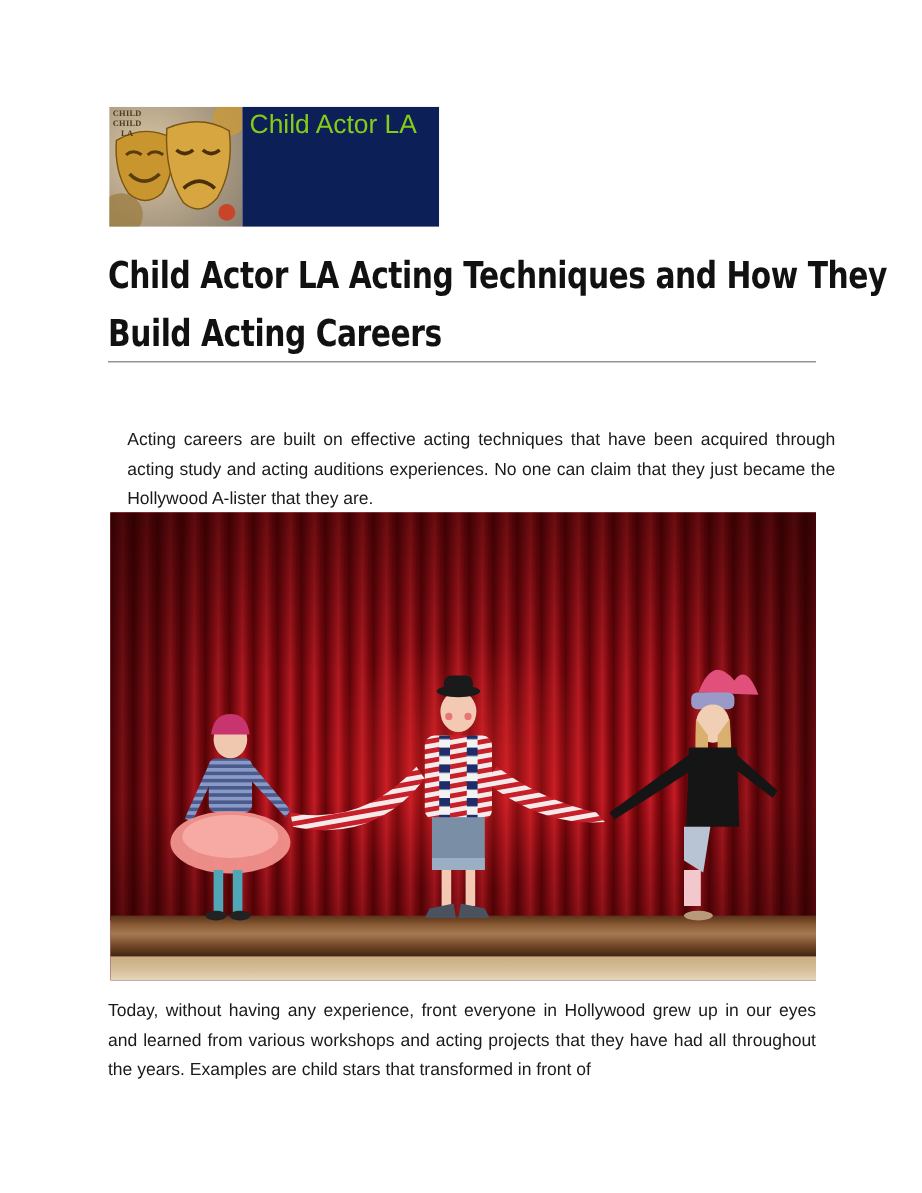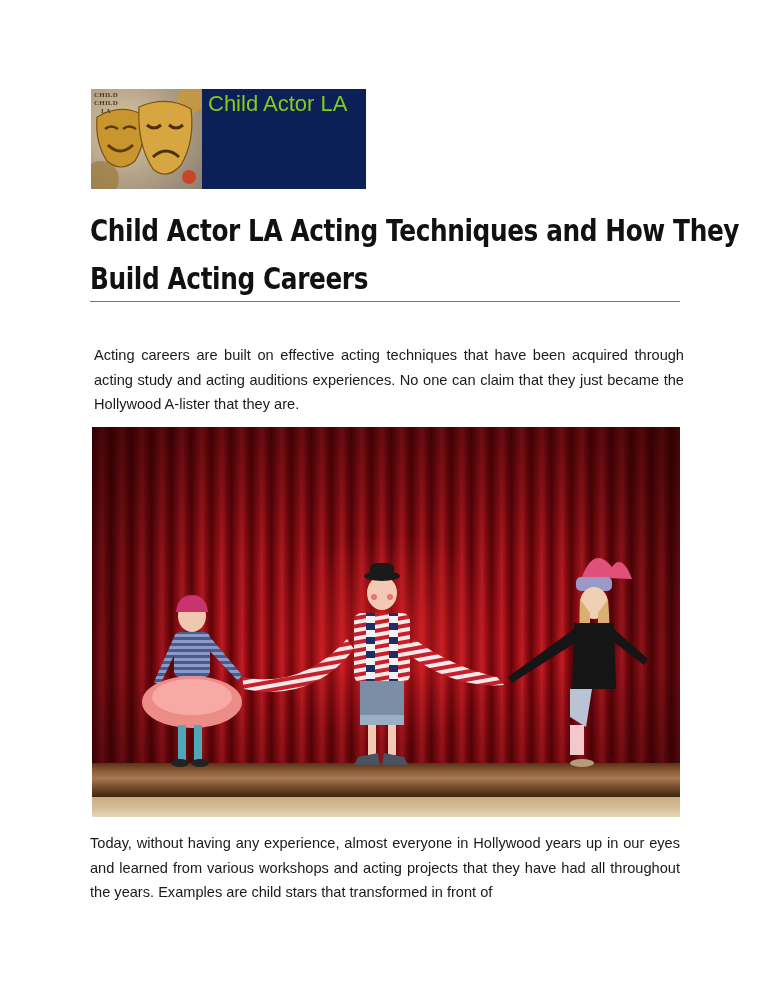--- a/index.html
+++ b/index.html
@@ -69,21 +69,21 @@
       <div class="logo-title">Child Actor LA</div>
     </div>
   </div>
 
   <div class="doc-title">
     <div>Child Actor LA Acting Techniques and How They</div>
     <div>Build Acting Careers</div>
   </div>
   <div class="title-rule"></div>
 
-  <p class="para para-1" style="margin:4px">Acting careers are built on effective acting techniques that have been acquired through acting study and acting auditions experiences. No one can claim that they just became the Hollywood A-lister that they are.</p>
+  <p class="para para-1" style="margin:16px">Acting careers are built on effective acting techniques that have been acquired through acting study and acting auditions experiences. No one can claim that they just became the Hollywood A-lister that they are.</p>
 
   <div class="photo">
     <div class="curtain"></div>
     <div class="curtain-shade"></div>
     <div class="stage-lip"></div>
     <div class="stage-front"></div>
     <svg class="figures" width="588" height="390" viewBox="0 0 588 390">
       <defs>
         <pattern id="stripes" width="8" height="8" patternUnits="userSpaceOnUse" patternTransform="rotate(80)">
           <rect width="8" height="8" fill="#f4eaea"></rect>
@@ -136,15 +136,15 @@
       <path d="M516 172 Q520 220 512 236 L506 236 L506 186 Z" fill="#d9b070"></path>
       <path d="M482 196 L522 196 L524 262 L480 262 Z" fill="#151515"></path>
       <path d="M482 202 L416 250 L420 256 L486 214 Z" fill="#151515"></path>
       <path d="M522 202 L556 232 L552 238 L518 212 Z" fill="#151515"></path>
       <path d="M478 262 L500 262 L494 300 L478 290 Z" fill="#b8c4d4"></path>
       <rect x="478" y="298" width="14" height="30" fill="#f2c8cc"></rect>
       <ellipse cx="490" cy="336" rx="12" ry="4" fill="#b89a7a"></ellipse>
     </svg>
   </div>
 
-  <p class="para para-2" style="margin:0">Today, without having any experience, almost everyone in Hollywood years up in our eyes and learned from various workshops and acting projects that they have had all throughout the years. Examples are child stars that transformed in front of</p>
+  <p class="para para-2" style="margin:0">Today, without having any experience, front everyone in Hollywood grew up in our eyes and learned from various workshops and acting projects that they have had all throughout the years. Examples are child stars that transformed in front of</p>
 
 </div>
 
 </body></html>

